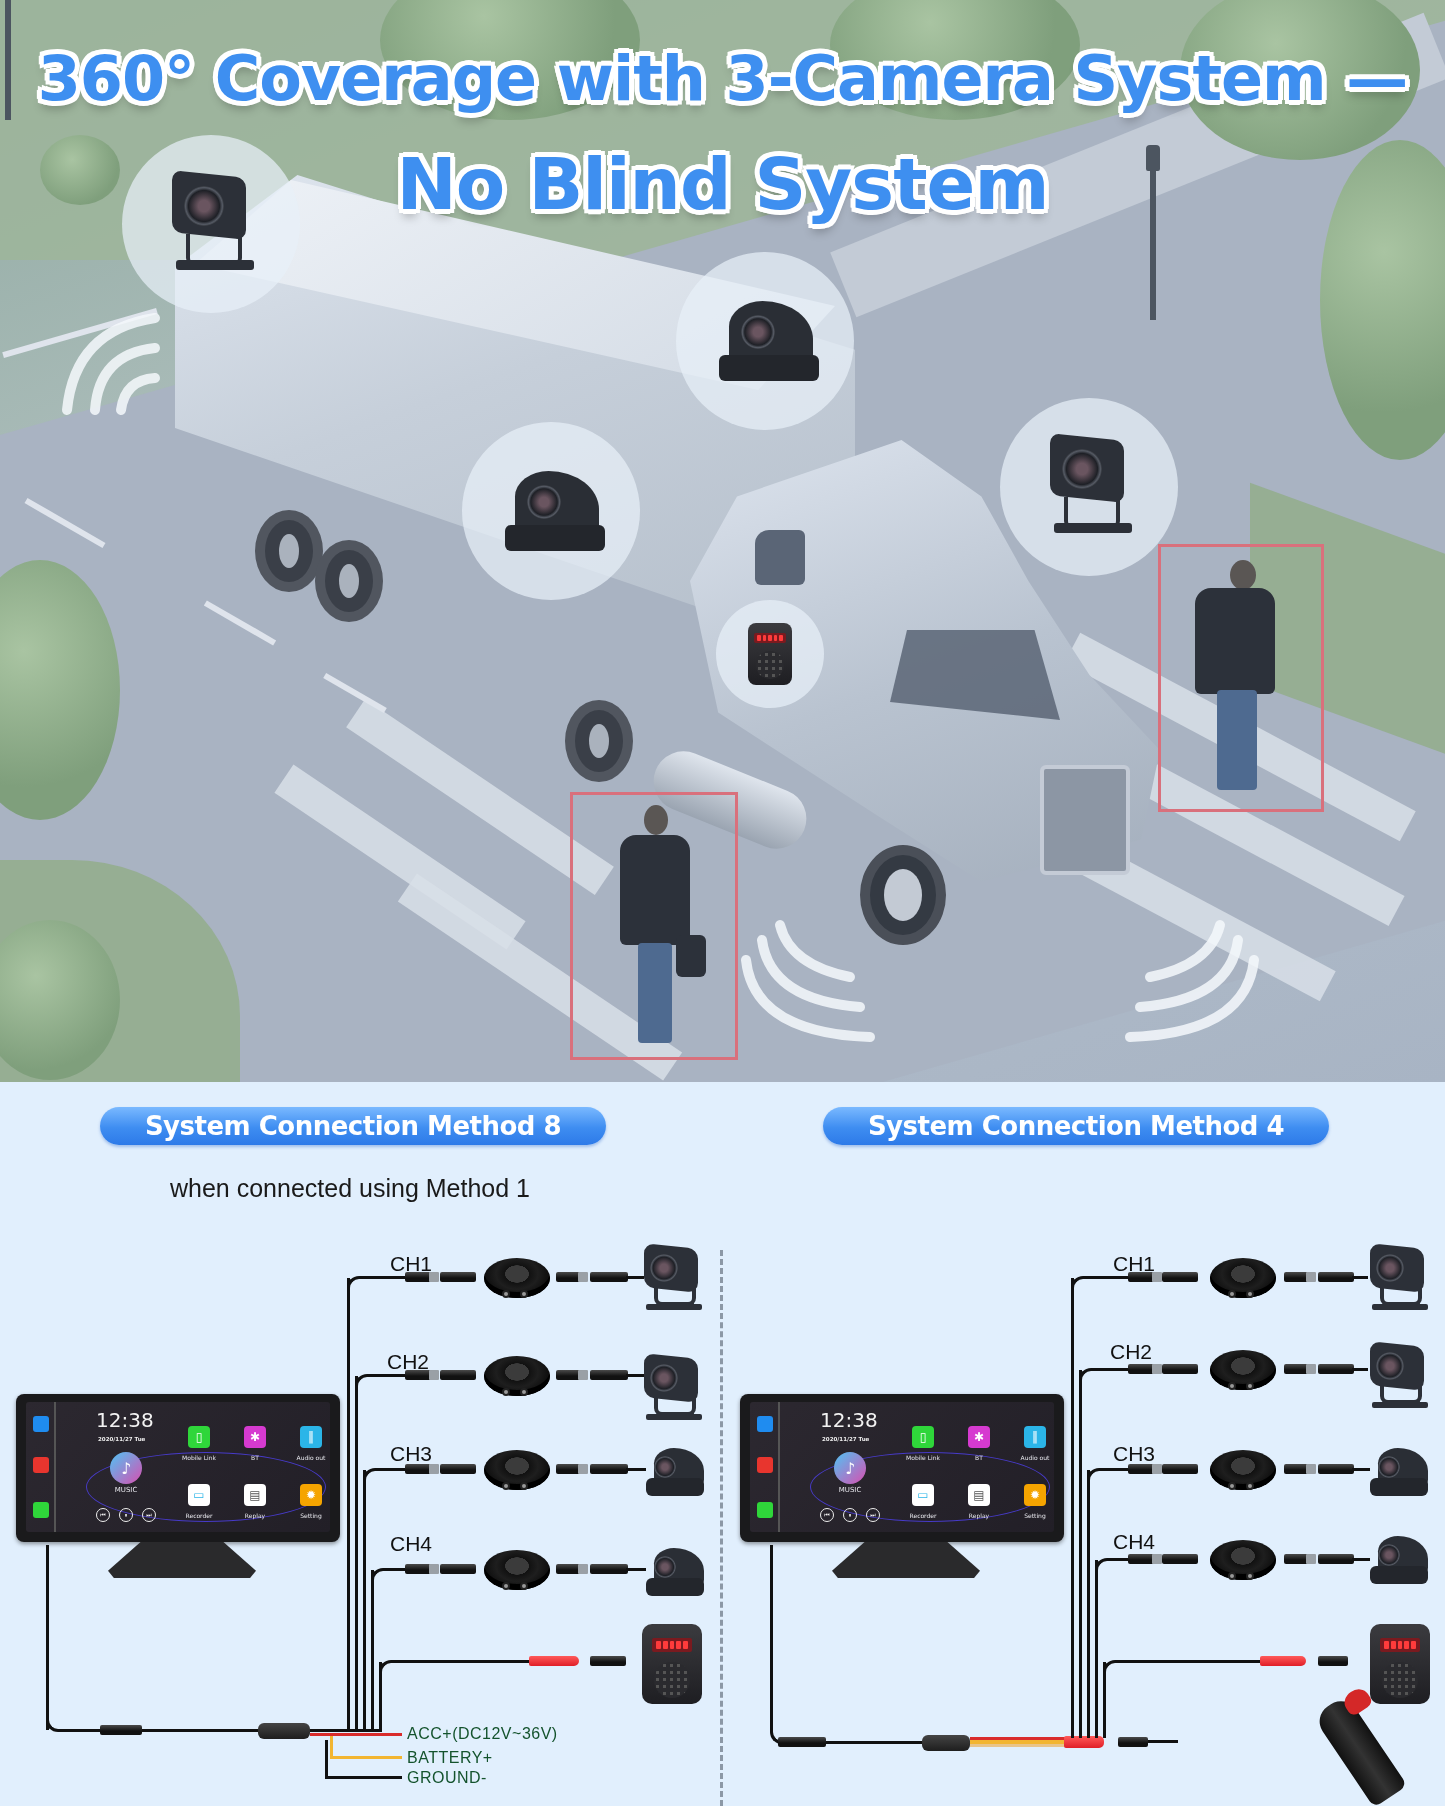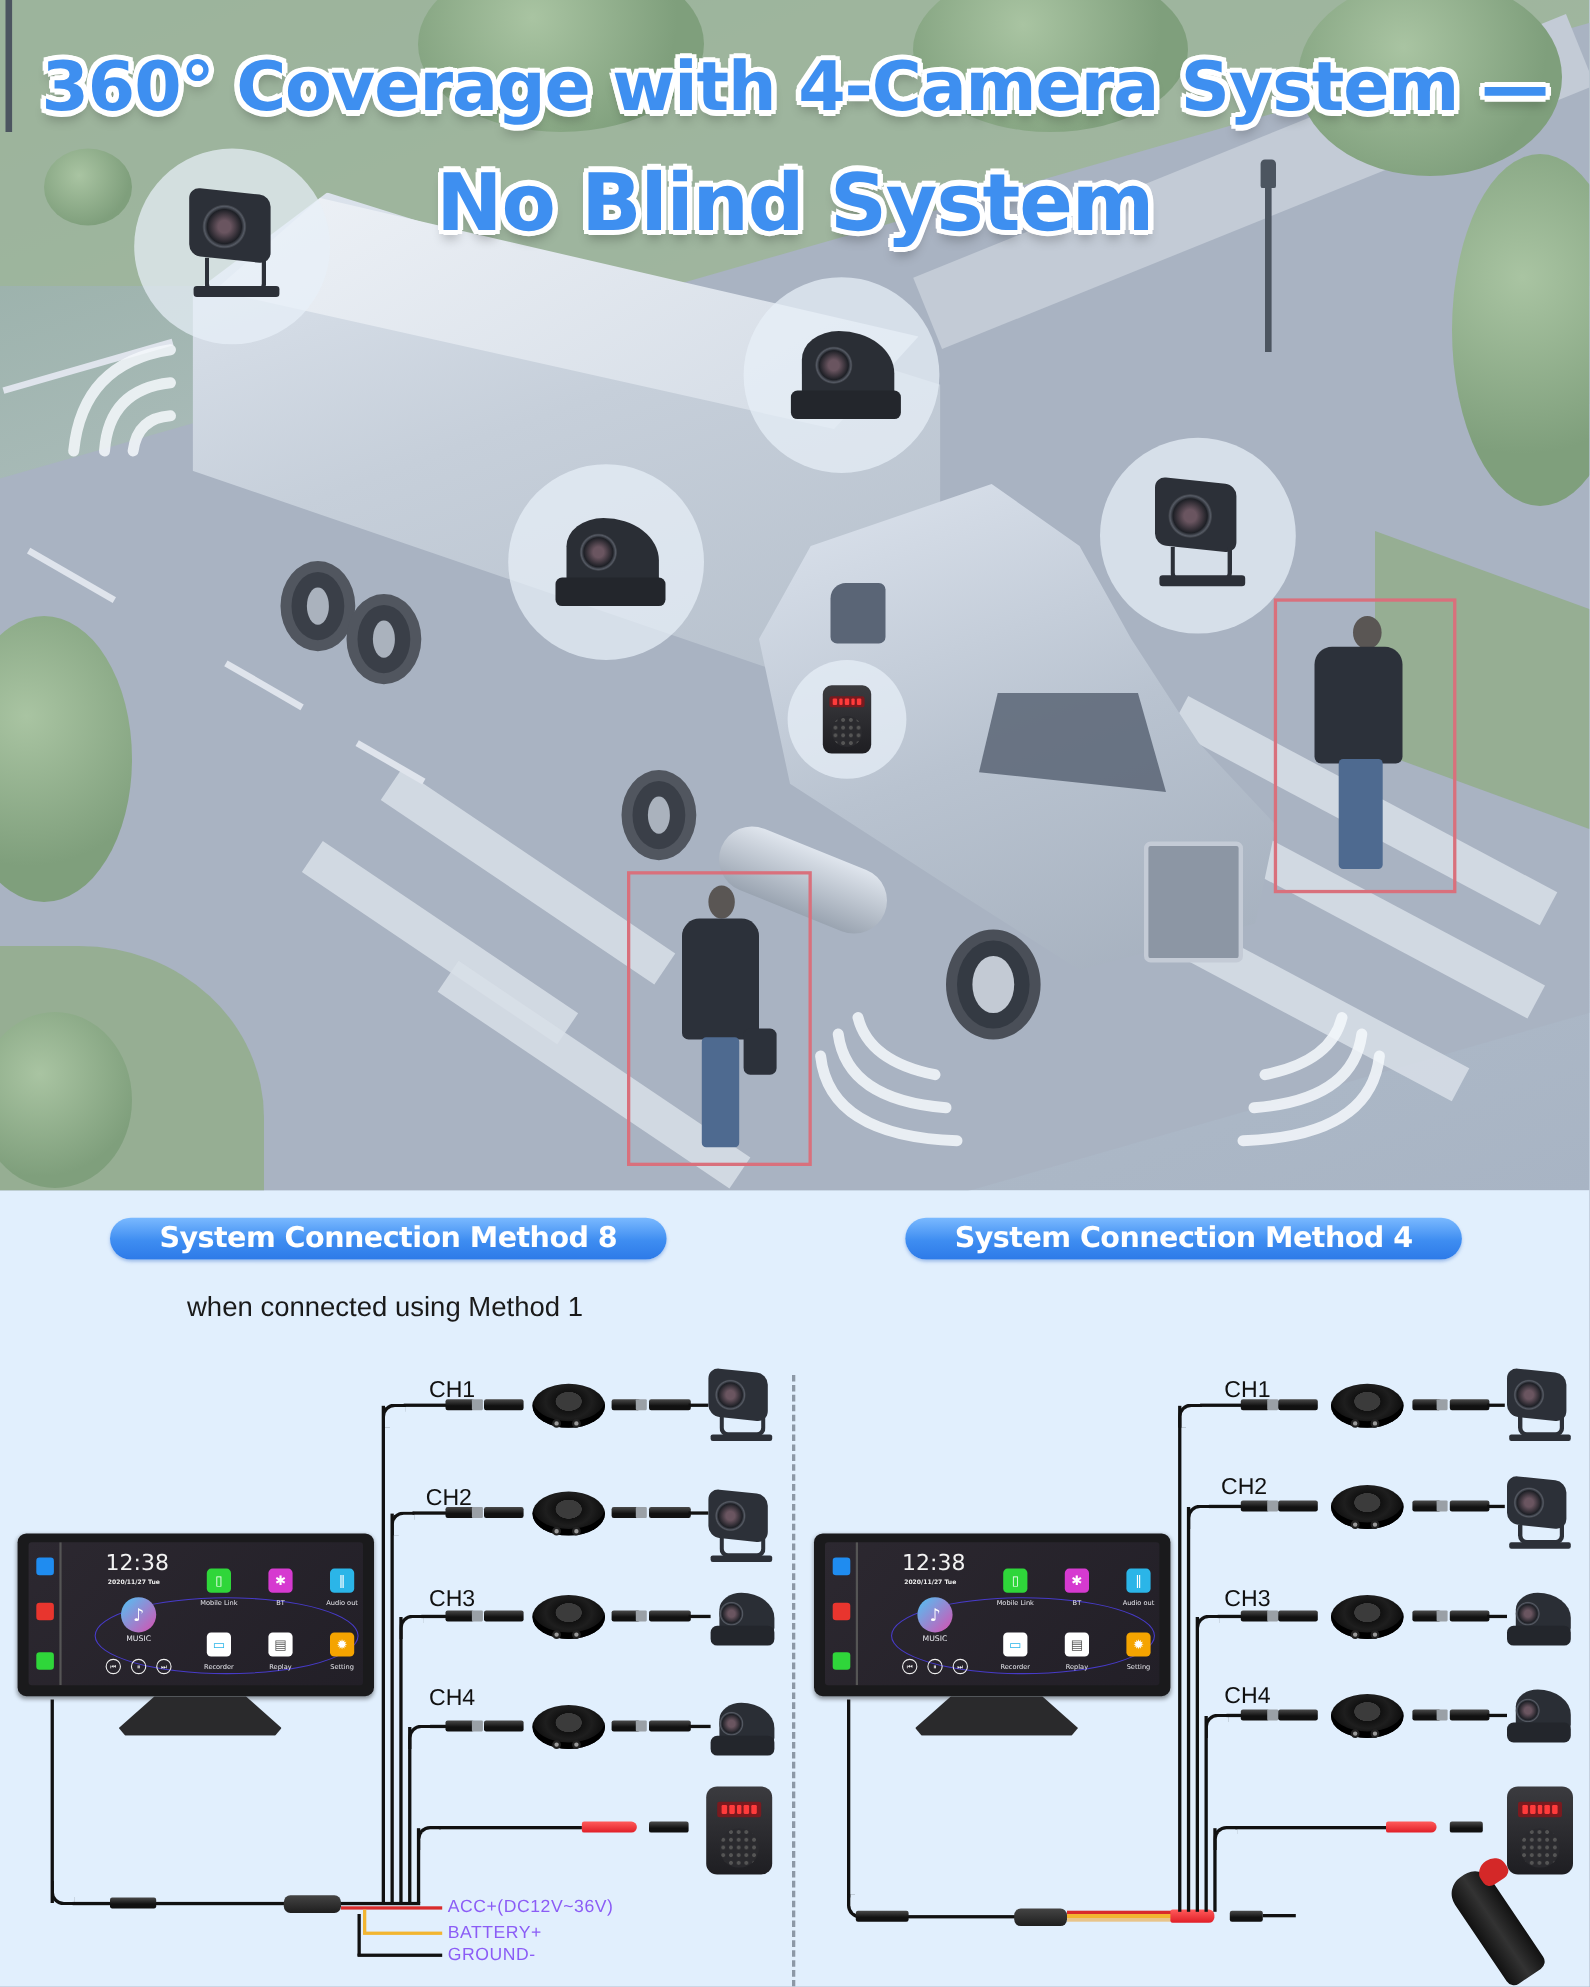--- a/index.html
+++ b/index.html
@@ -91,21 +91,21 @@
   .ctrl-btn { position: absolute; width: 14px; height: 14px; border-radius: 50%; border: 1.5px solid #eee; color: #eee; font-size: 6px; display: flex; align-items: center; justify-content: center; }
   .swoosh { position: absolute; border: 1.5px solid #4a3dd8; border-radius: 50%; opacity: .9; }
 
   .cam-diag { position: absolute; }
   .alarm { position: absolute; width: 60px; height: 80px; background: linear-gradient(180deg, #3b3b3f, #1e1e22); border-radius: 10px; }
   .alarm-led { position: absolute; left: 10px; top: 14px; width: 40px; height: 14px; background: #7a1a1f; border-radius: 2px; display: flex; gap: 2px; padding: 3px 4px; }
   .alarm-led i { flex: 1; background: #ff3b3b; border-radius: 1px; }
   .alarm-grill { position: absolute; left: 12px; top: 38px; width: 36px; height: 36px; border-radius: 50%; background: radial-gradient(circle, #555 1.5px, transparent 2px) 0 0/7px 7px, #2a2a2e; }
   .red-plug { position: absolute; height: 10px; background: linear-gradient(180deg, #ff5a5a, #e01e27); border-radius: 2px 5px 5px 2px; }
   .fuse { position: absolute; width: 52px; height: 16px; background: linear-gradient(180deg, #444, #1e1e1e); border-radius: 6px; }
-  .pwr-label { position: absolute; font-family: "Liberation Sans", sans-serif; font-size: 16px; color: #8b5cf6; letter-spacing: .5px; }
+  .pwr-label { position: absolute; font-family: "Liberation Sans", sans-serif; font-size: 16px; color: #14532d; letter-spacing: .5px; }
   .cig-plug { position: absolute; left: 1340px; top: 1696px; width: 40px; height: 110px; background: linear-gradient(90deg, #111, #333 50%, #111); border-radius: 18px 18px 8px 8px; transform: rotate(-34deg); }
   .cig-cap { position: absolute; left: 1344px; top: 1690px; width: 26px; height: 22px; background: #d42828; border-radius: 50% 50% 30% 30%; transform: rotate(-34deg); }
 </style>
 </head>
 <body>
 
 <div class="hero">
 
   <div class="grass" style="left:0;top:0;width:1445px;height:260px;background:#9db59b;"></div>
   <div class="grass" style="left:700px;top:260px;width:745px;height:200px;background:#a1b79e;transform:skewY(-14deg);"></div>
@@ -222,21 +222,21 @@
             <i></i>
             <i></i>
             <i></i>
             <i></i>
           </div>
         <div class="alarm-grill" style="left:8px;top:28px;width:28px;height:28px;"></div>
       </div>
     </div>
   </div>
 
-  <div class="title title-1"><span>360° Coverage with 4-Camera System —</span></div>
+  <div class="title title-1"><span>360° Coverage with 3-Camera System —</span></div>
   <div class="title title-2"><span>No Blind System</span></div>
 </div>
 
 <div class="method-pill" style="left:100px;top:1107px;width:506px;">System Connection Method 8</div>
 <div class="note">
   <div>when connected using Method 1</div>
 </div>
 
 <div class="divider"></div>
 

